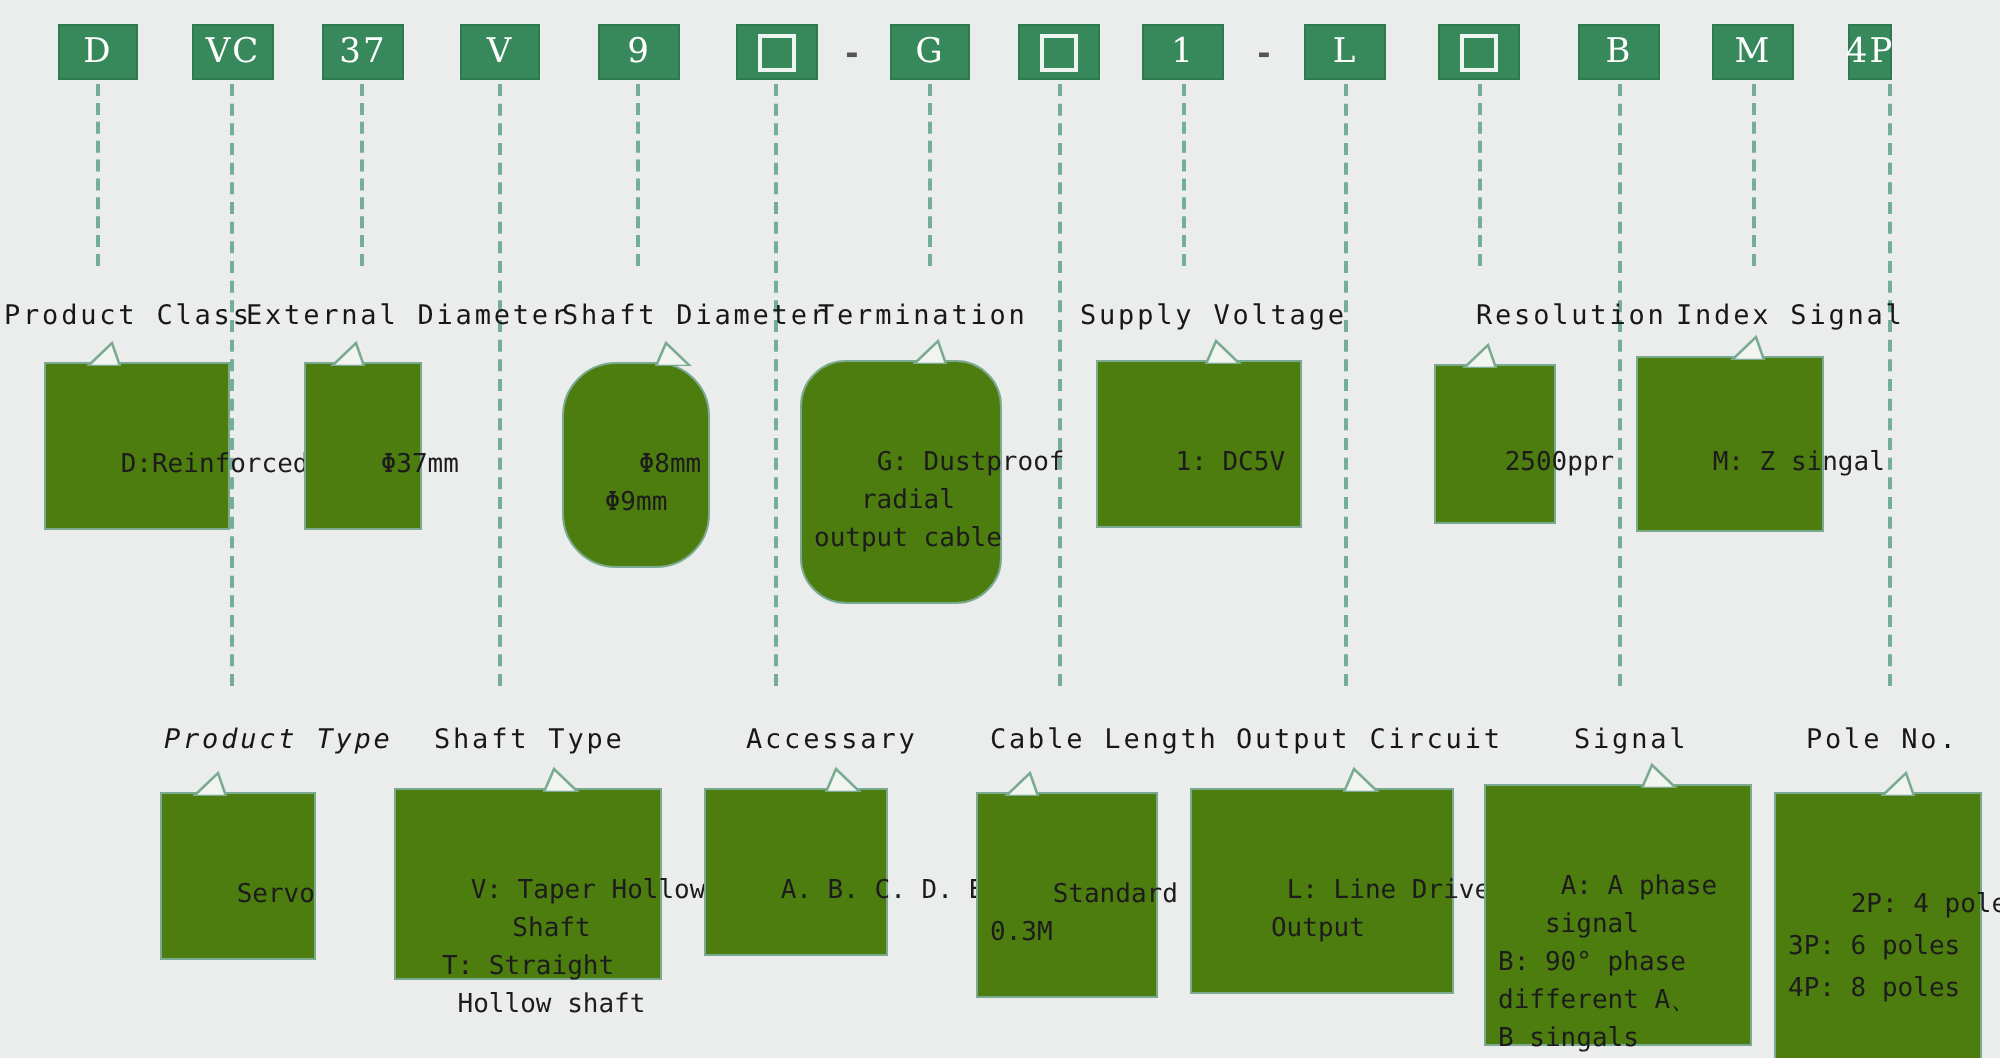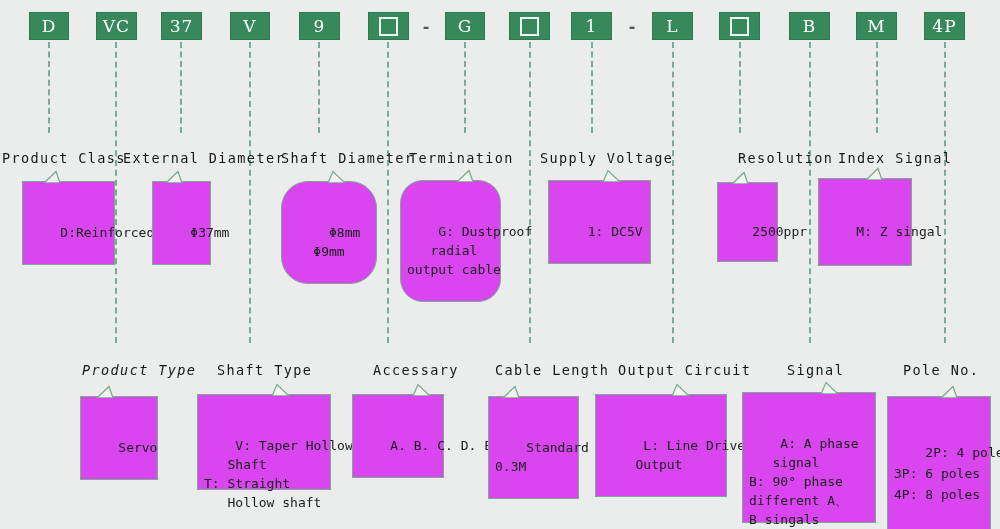--- a/index.html
+++ b/index.html
@@ -24,21 +24,21 @@
   .vline{
     position:absolute;top:42px;width:0;border-left:2px dashed #74ae94;
   }
   .vline.short{height:91px;}
   .vline.long{height:301px;}
   .ftitle{
     position:absolute;white-space:nowrap;font-size:13.5px;letter-spacing:1.4px;
     color:#171717;
   }
   .callout{
-    position:absolute;background:#d946ef;border:1px solid #7aab91;
+    position:absolute;background:#4d7c0f;border:1px solid #7aab91;
     font-size:13px;line-height:19px;white-space:pre;padding:3px 6px;
     box-sizing:border-box;color:#1c1c1c;
   }
   .callout.tc{text-align:center;}
   .notch{position:absolute;top:-12.5px;width:20px;height:13px;}
 </style>
 </head>
 <body>
 
 <div id="canvas">
@@ -57,21 +57,21 @@
       <span class="inner-sq"></span>
     </div>
   <div class="code" style="left:571px;width:41px;">1</div>
   <div class="dash-sep" style="left:624px;width:16px;">-</div>
   <div class="code" style="left:652px;width:41px;">L</div>
   <div class="code" style="left:719px;width:41px;">
       <span class="inner-sq"></span>
     </div>
   <div class="code" style="left:789px;width:41px;">B</div>
   <div class="code" style="left:856px;width:41px;">M</div>
-  <div class="code" style="left:924px;width:41px;">4P</div>
+  <div class="code" style="left:924px;width:22px;">4P</div>
 
   <div class="vline short" style="left:48px;"></div>
   <div class="vline long" style="left:115px;"></div>
   <div class="vline short" style="left:180px;"></div>
   <div class="vline long" style="left:249px;"></div>
   <div class="vline short" style="left:318px;"></div>
   <div class="vline long" style="left:387px;"></div>
   <div class="vline short" style="left:464px;"></div>
   <div class="vline long" style="left:529px;"></div>
   <div class="vline short" style="left:591px;"></div>
@@ -94,21 +94,21 @@
         <polygon points="1,13 13,1.5 17,13" fill="#f2f4f2" stroke="#7aab91" stroke-width="1.3"></polygon>
       </svg>
     <span>D:Reinforced</span>
   </div>
   <div class="callout tc" style="left:152px;top:181px;width:59px;">
     <svg class="notch" style="left:12px;" width="20" height="13">
         <polygon points="1,13 13,1.5 17,13" fill="#f2f4f2" stroke="#7aab91" stroke-width="1.3"></polygon>
       </svg>
     <span>Φ37mm</span>
   </div>
-  <div class="callout tc" style="left:281px;top:181px;width:96px;border-radius:27px;">
+  <div class="callout tc" style="left:281px;top:181px;width:74px;border-radius:27px;">
     <svg class="notch" style="left:44px;" width="20" height="13">
         <polygon points="2,13 7,1.5 19,13" fill="#f2f4f2" stroke="#7aab91" stroke-width="1.3"></polygon>
       </svg>
     <span>Φ8mm
 Φ9mm</span>
   </div>
   <div class="callout" style="left:400px;top:180px;width:101px;border-radius:23px;">
     <svg class="notch" style="left:55px;" width="20" height="13">
         <polygon points="1,13 13,1.5 17,13" fill="#f2f4f2" stroke="#7aab91" stroke-width="1.3"></polygon>
       </svg>
@@ -142,21 +142,21 @@
   <div class="ftitle" style="left:618px;top:362px;">Output Circuit</div>
   <div class="ftitle" style="left:787px;top:362px;">Signal</div>
   <div class="ftitle" style="left:903px;top:362px;text-align:right;">Pole No.</div>
 
   <div class="callout tc" style="left:80px;top:396px;width:78px;">
     <svg class="notch" style="left:15px;" width="20" height="13">
         <polygon points="1,13 13,1.5 17,13" fill="#f2f4f2" stroke="#7aab91" stroke-width="1.3"></polygon>
       </svg>
     <span>Servo</span>
   </div>
-  <div class="callout" style="left:197px;top:394px;width:134px;height:96px;">
+  <div class="callout" style="left:197px;top:394px;width:134px;height:96px;text-align:center;">
     <svg class="notch" style="left:72px;" width="20" height="13">
         <polygon points="2,13 7,1.5 19,13" fill="#f2f4f2" stroke="#7aab91" stroke-width="1.3"></polygon>
       </svg>
     <span>V: Taper Hollow
    Shaft
 T: Straight
    Hollow shaft</span>
   </div>
   <div class="callout tc" style="left:352px;top:394px;width:92px;">
     <svg class="notch" style="left:58px;" width="20" height="13">

